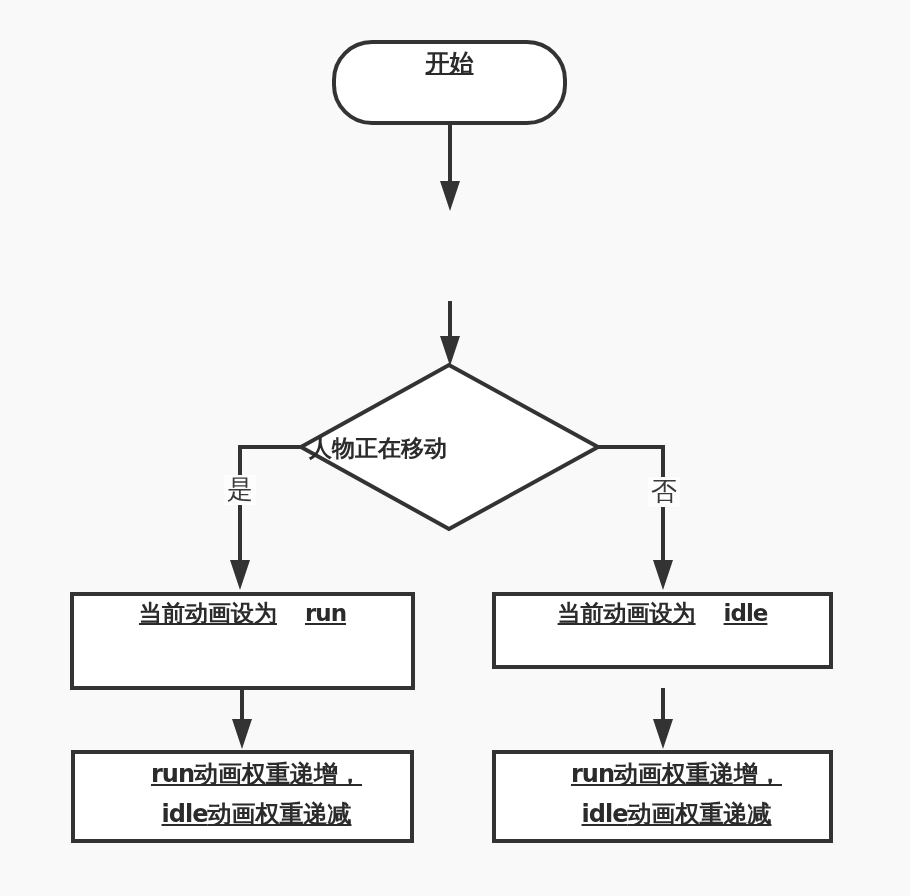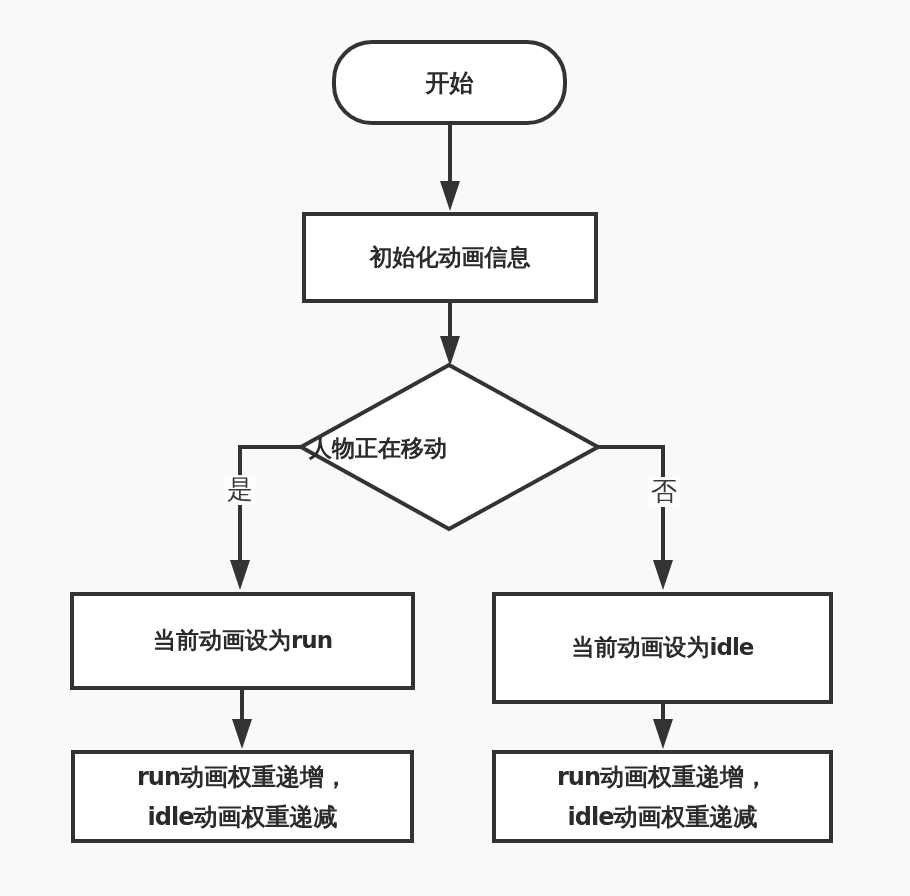--- a/index.html
+++ b/index.html
@@ -21,27 +21,27 @@
     top: 0;
     width: 910px;
     height: 896px;
   }
   .node {
     position: absolute;
     box-sizing: border-box;
     background: #ffffff;
     border: 4px solid #333333;
     display: flex;
-    align-items: center;
     justify-content: center;
     text-align: center;
     color: #2b2b2b;
     font-weight: 700;
     font-size: 23px;
     line-height: 1.55;
+    text-decoration: underline;
   }
   .stadium {
     left: 332px;
     top: 40px;
     width: 235px;
     height: 85px;
     border-radius: 40px;
     font-size: 24px;
   }
   .init-box {
@@ -53,21 +53,21 @@
   .run-box {
     left: 70px;
     top: 592px;
     width: 345px;
     height: 98px;
   }
   .idle-box {
     left: 492px;
     top: 592px;
     width: 341px;
-    height: 112px;
+    height: 77px;
   }
   .weights-left-box {
     left: 71px;
     top: 750px;
     width: 343px;
     height: 93px;
     font-size: 24px;
     line-height: 39px;
   }
   .weights-right-box {
@@ -85,20 +85,21 @@
     width: 281px;
     text-align: left;
     color: #2b2b2b;
     font-weight: 700;
     font-size: 23px;
   }
   .kw {
     font-family: "DejaVu Sans", sans-serif;
     font-weight: 800;
     letter-spacing: -1px;
+    padding-left: 28px;
   }
   .edge-label {
     position: absolute;
     font-family: "Liberation Serif", "DejaVu Serif", serif;
     font-weight: 400;
     font-size: 26px;
     color: #3a3a3a;
     background: #fdfdfd;
     padding: 0 3px;
     line-height: 30px;
@@ -134,23 +135,20 @@
       <polygon points="653,560 673,560 663,590"></polygon>
       <polygon points="232,719 252,719 242,749"></polygon>
       <polygon points="653,719 673,719 663,749"></polygon>
     </g>
   </svg>
 
   <div class="node stadium">
     <span>开始</span>
   </div>
 
-  <div class="node init-box">
-    <span>初始化动画信息</span>
-  </div>
 
   <div class="decision-label">
     <span>人物正在移动</span>
   </div>
 
   <div class="edge-label edge-label-yes">
     <span>是</span>
   </div>
 
   <div class="edge-label edge-label-no">

